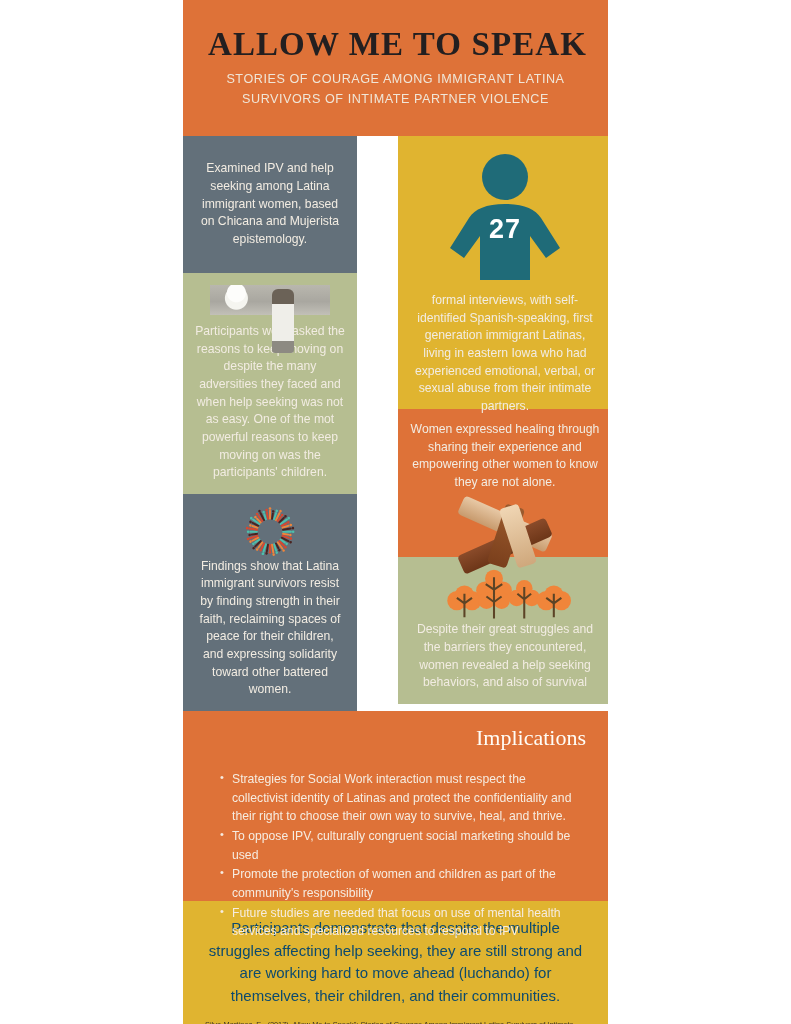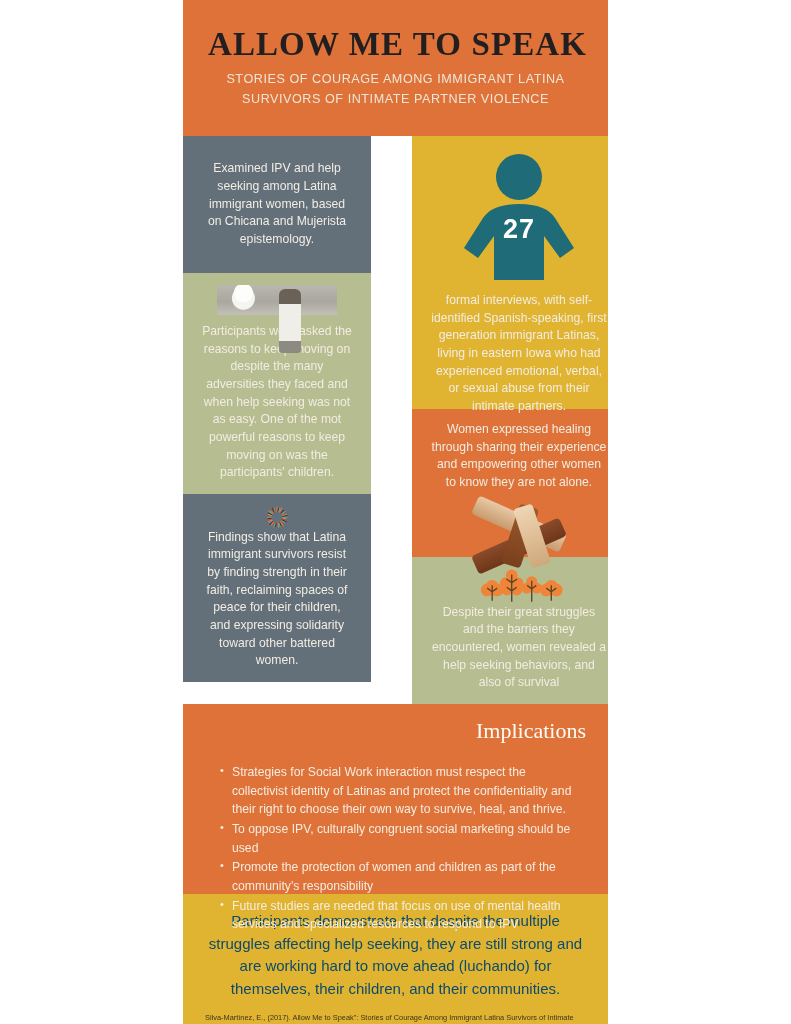--- a/index.html
+++ b/index.html
@@ -52,41 +52,41 @@
   
   .grid {
     display: flex;
     width: 425px;
   }
   .col-left  { width: 211px; }
   .col-right { width: 214px; margin-left: 41px; }
 
   .cell {
     box-sizing: border-box;
-    padding: 12px 19px;
+    padding: 12px 12px;
     display: flex;
     flex-direction: column;
     justify-content: center;
     align-items: center;
   }
   .cell p {
     margin: 0;
     text-align: center;
     color: #f2ece2;
     font-size: 12.2px;
     line-height: 1.45;
   }
   .bg-gray   { background: #63707a; }
   .bg-yellow { background: #e0b430; }
   .bg-green  { background: #b6be91; }
   .bg-orange { background: #de7238; align-items: center; }
 
   .c-gray-intro   { height: 137px; }
   .c-green-kids   { height: 221px; justify-content: flex-start; }
-  .c-gray-find    { height: 188px; justify-content: center; }
+  .c-gray-find    { height: 217px; justify-content: center; }
   .c-yellow-27    { height: 273px; justify-content: flex-start; padding-top: 14px;}
   .c-orange-heal  { height: 148px; }
   .c-green-trees  { height: 147px; justify-content: center; }
 
   
   .person-wrap { margin: 2px 0 10px 0; }
   .num-27 {
     position: absolute;
     width: 100%;
     text-align: center;

